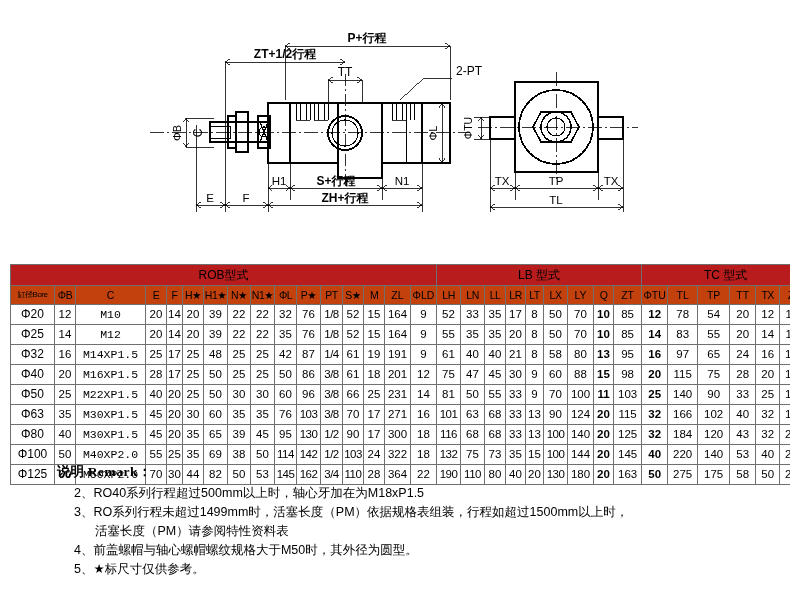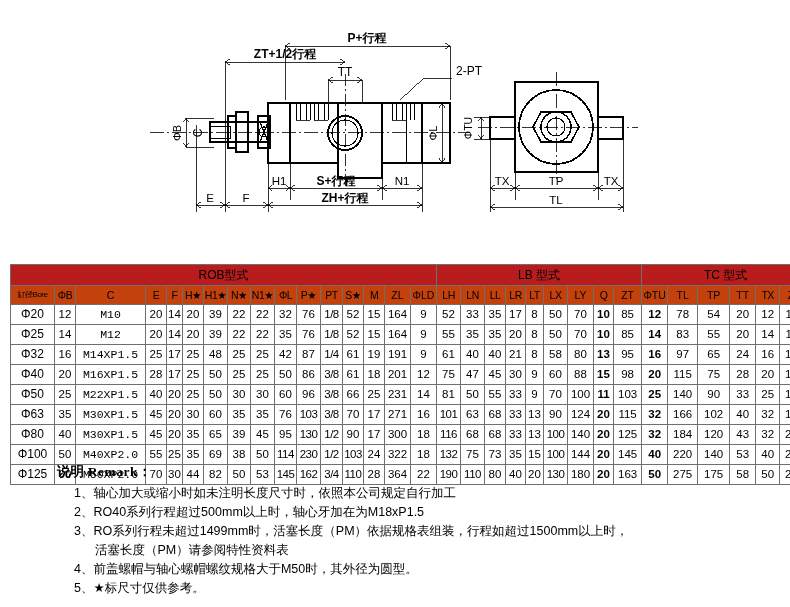--- a/index.html
+++ b/index.html
@@ -657,21 +657,21 @@
           <td class="bore">Φ100</td>
           <td>50</td>
           <td class="thread">M40XP2.0</td>
           <td>55</td>
           <td>25</td>
           <td>35</td>
           <td>69</td>
           <td>38</td>
           <td>50</td>
           <td class="squeeze">114</td>
-          <td class="squeeze">230</td>
+          <td class="squeeze">142</td>
           <td class="squeeze">1/2</td>
           <td class="squeeze">103</td>
           <td>24</td>
           <td>322</td>
           <td>18</td>
           <td class="squeeze">132</td>
           <td>75</td>
           <td>73</td>
           <td>35</td>
           <td>15</td>
@@ -722,19 +722,18 @@
       </tbody>
   </table>
 </div>
 
 <div id="remarks">
   <div class="remark-title">
     <span>说明</span>
     <span class="en">Remark：</span>
   </div>
   <ol class="remark-list" id="remark-list">
-      <li><span>1、</span><span>轴心加大或缩小时如未注明长度尺寸时，依照本公司规定自行加工</span></li>
       <li><span>2、</span><span>RO40系列行程超过500mm以上时，轴心牙加在为M18xP1.5</span></li>
       <li><span>3、</span><span>RO系列行程未超过1499mm时，活塞长度（PM）依据规格表组装，行程如超过1500mm以上时，</span><span class="cont">活塞长度（PM）请参阅特性资料表</span></li>
       <li><span>4、</span><span>前盖螺帽与轴心螺帽螺纹规格大于M50时，其外径为圆型。</span></li>
       <li><span>5、</span><span>★标尺寸仅供参考。</span></li>
     </ol>
 </div>
 
 </body></html>

